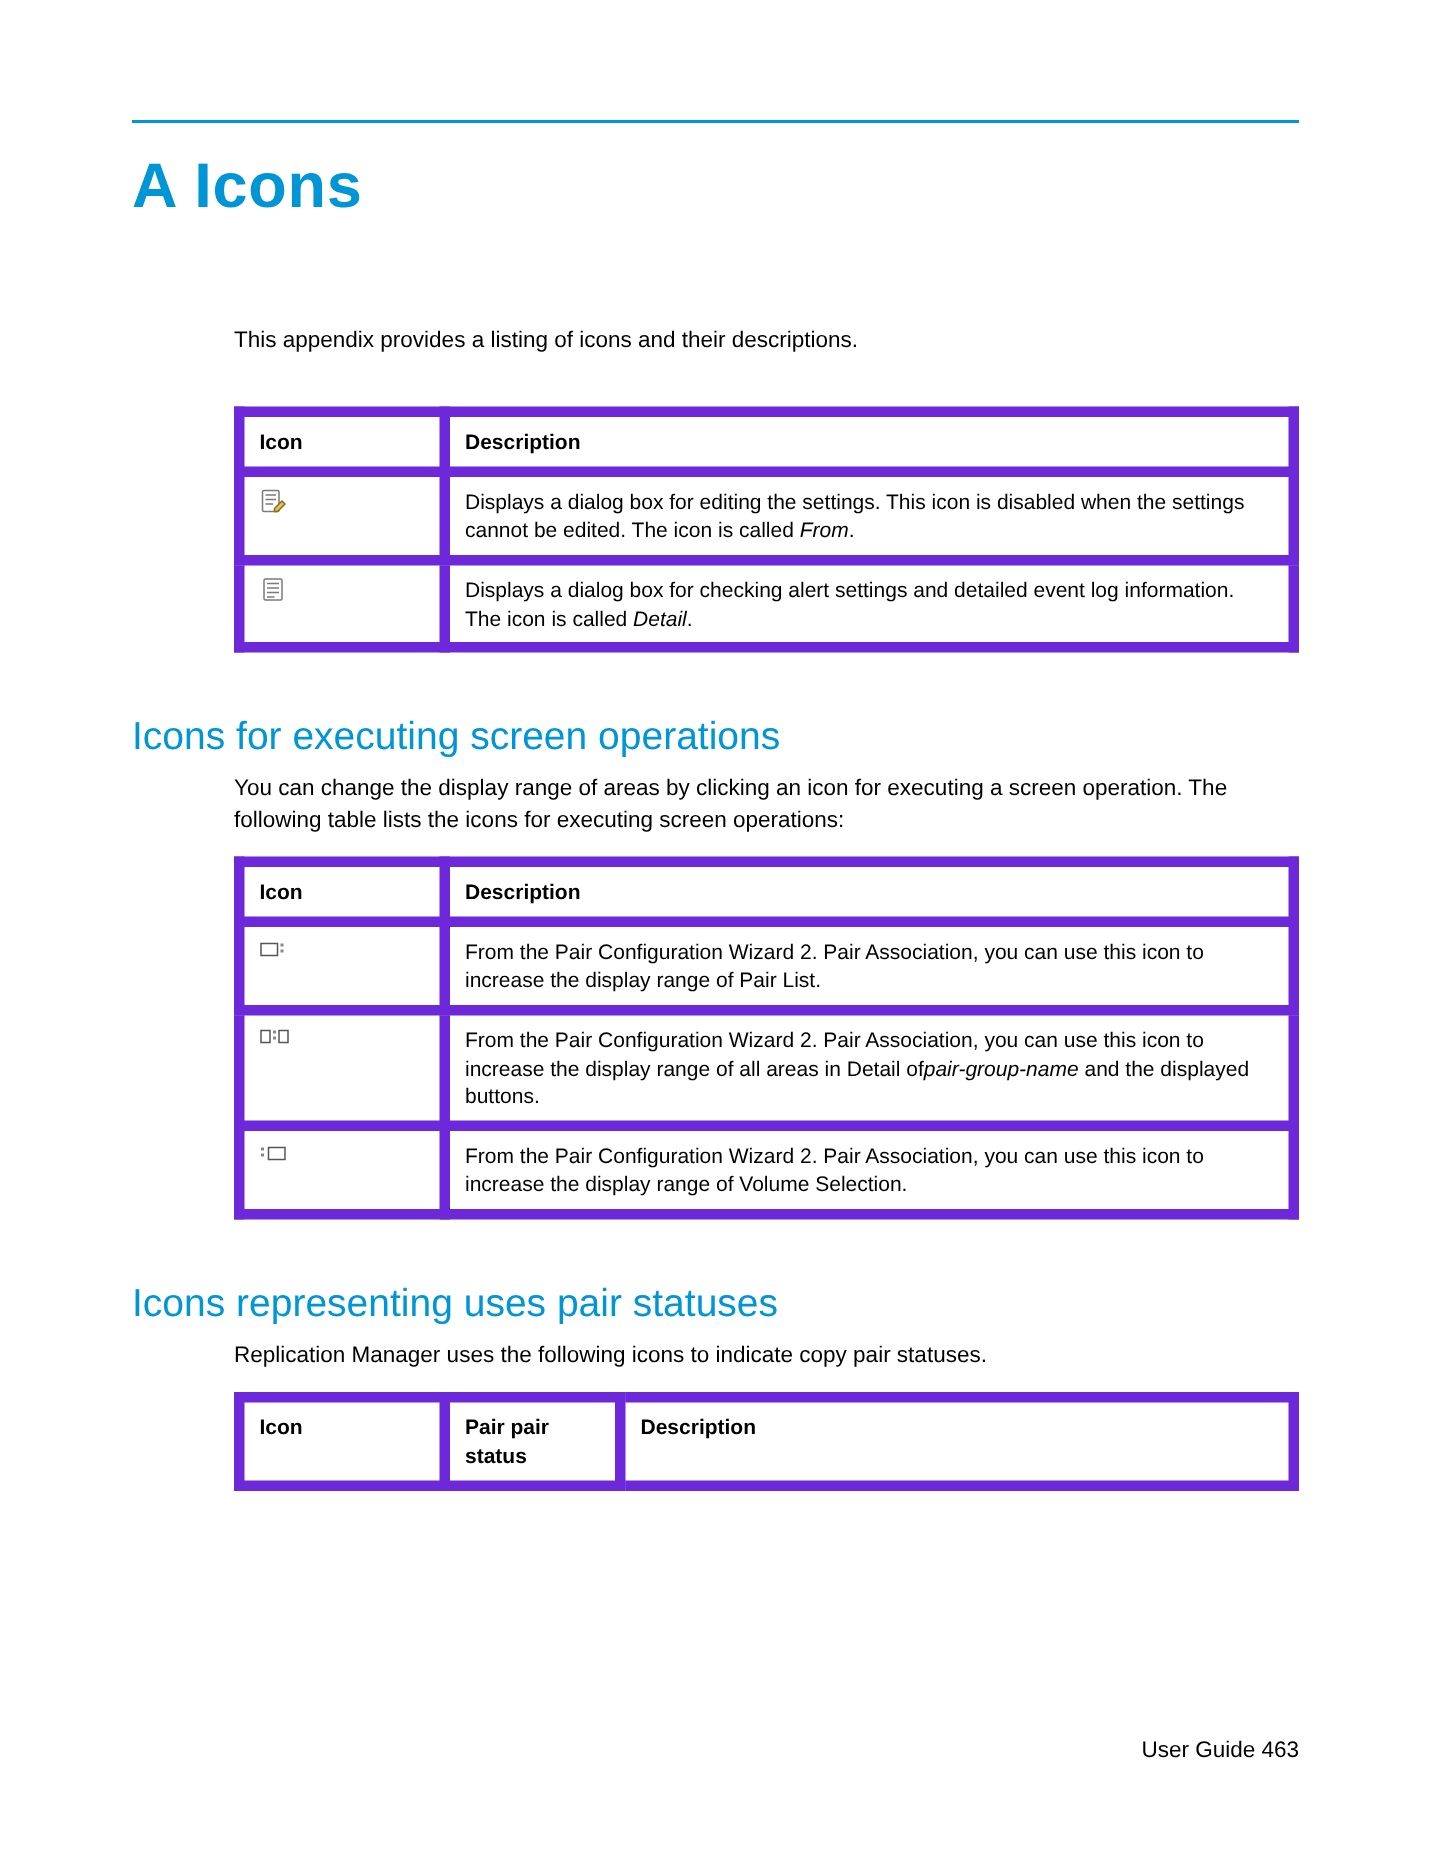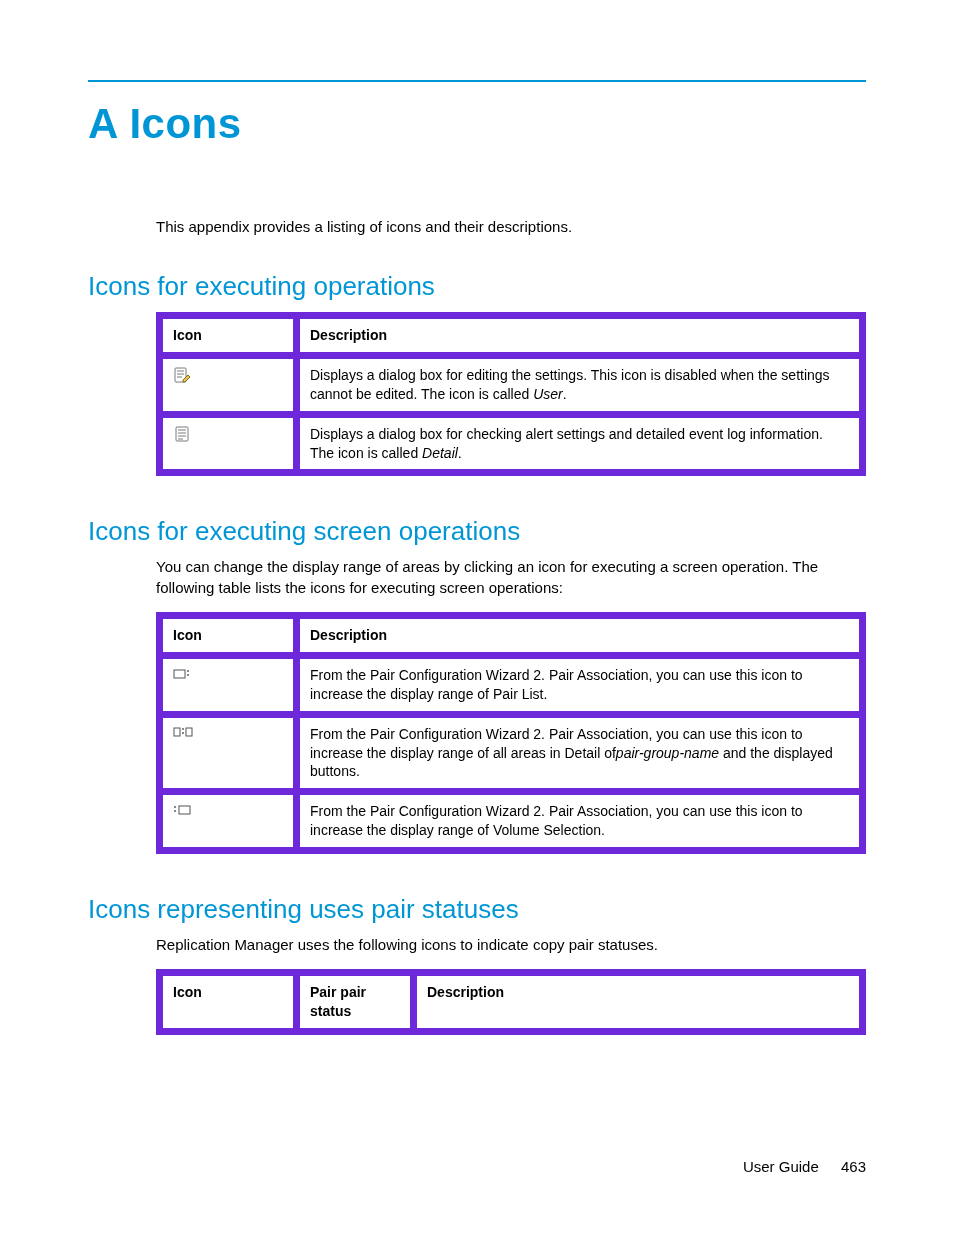--- a/index.html
+++ b/index.html
@@ -65,56 +65,55 @@
   .col-icon { width: 110px; }
   .col-status { width: 90px; }
   .italic { font-style: italic; }
   .bold { font-weight: normal; }
   .footer {
     position: absolute;
     bottom: 60px;
     right: 88px;
     font-size: 15px;
   }
-  .footer .pnum { margin-left: 18px; }
+  .footer .pnum { }
   
   .iconbox { display:inline-block; vertical-align:middle; }
 </style>
 </head>
 <body>
 
 <div class="page">
   <div class="top-rule"></div>
 
   <h1 class="appendix-title">A Icons</h1>
 
   <p class="intro">This appendix provides a listing of icons and their descriptions.</p>
 
-  <h2 class="section">Icons for executing operations</h2>
 
   <table class="icon-table">
     <tbody>
         <tr>
       <th class="col-icon">Icon</th>
       <th>Description</th>
     </tr>
     <tr>
       <td>
         <span class="iconbox">
           <svg width="18" height="18" viewBox="0 0 18 18">
             <rect x="2" y="2" width="11" height="14" rx="1" fill="#fff" stroke="#7a7a7a"></rect>
             <line x1="4" y1="5" x2="11" y2="5" stroke="#7a7a7a"></line>
             <line x1="4" y1="8" x2="11" y2="8" stroke="#7a7a7a"></line>
             <line x1="4" y1="11" x2="9" y2="11" stroke="#7a7a7a"></line>
             <path d="M10 14 L15 9 L17 11 L12 16 L10 16 Z" fill="#e7c15a" stroke="#8a6d1e"></path>
           </svg>
         </span>
       </td>
       <td>
-        <span>Displays a dialog box for editing the settings. This icon is disabled when the settings cannot be edited. The icon is called </span><span class="italic">User</span><span>.</span>
+        <span>Displays a dialog box for editing the settings. This icon is disabled when the settings cannot be edited. The icon is called </span><span class="italic">From</span><span>.</span>
       </td>
     </tr>
     <tr>
       <td>
         <span class="iconbox">
           <svg width="18" height="18" viewBox="0 0 18 18">
             <rect x="3" y="2" width="12" height="14" rx="1" fill="#fff" stroke="#7a7a7a"></rect>
             <line x1="5" y1="5" x2="13" y2="5" stroke="#7a7a7a"></line>
             <line x1="5" y1="8" x2="13" y2="8" stroke="#7a7a7a"></line>
             <line x1="5" y1="11" x2="13" y2="11" stroke="#7a7a7a"></line>

